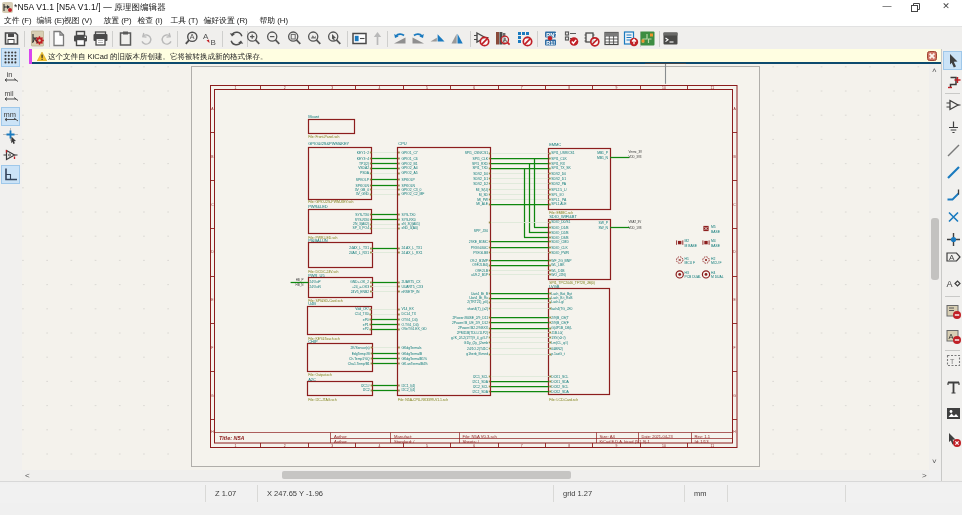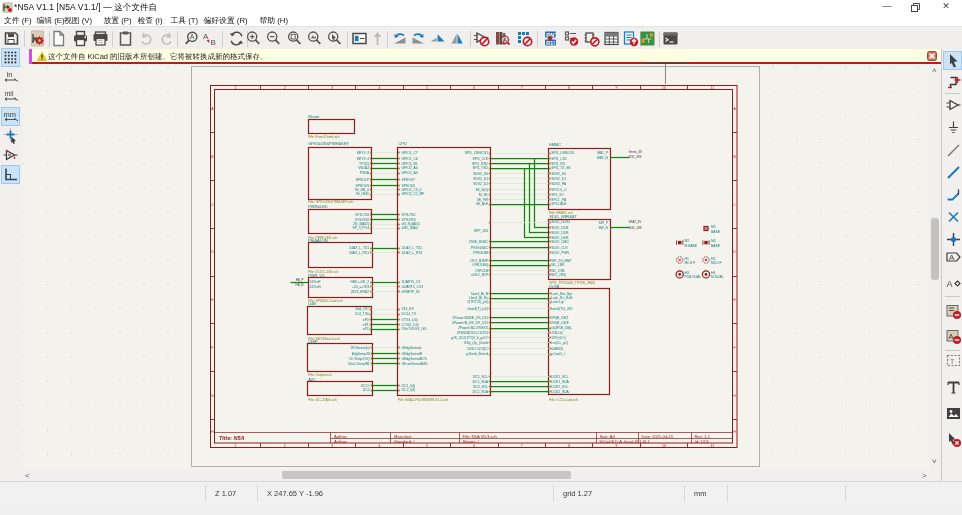--- a/index.html
+++ b/index.html
@@ -7,21 +7,21 @@
 #app{position:absolute;left:0;top:0;width:962px;height:515px}
 .abs{position:absolute}
 #titlebar{left:0;top:0;width:962px;height:14px;background:#ffffff;font-size:8.5px;color:#111}
 #titlebar .ttext{position:absolute;left:14px;top:2px;letter-spacing:0.1px}
 .winbtn{position:absolute;top:0px;width:12px;height:13px;font-size:9px;color:#444;text-align:center;line-height:13px}
 #menubar{left:0;top:14px;width:962px;height:11.5px;background:#ffffff;font-size:7.8px;color:#1a1a1a}
 .mitem{position:absolute;top:1.2px;white-space:nowrap}
 #toolbar{left:0;top:25.5px;width:962px;height:24px;background:#f0efed;border-top:1px solid #e2e2e2}
 .tsep{position:absolute;top:4px;width:1px;height:16px;background:#cfcfcd}
 .ticon{position:absolute;top:3px;width:17px;height:17px}
-#warnbar{left:22px;top:49px;width:919px;height:15px;background:#fffee1;border-bottom:2px solid #b91c1c;font-size:7.5px;color:#222}
+#warnbar{left:22px;top:49px;width:919px;height:15px;background:#fffee1;border-bottom:2px solid #0c4a6e;font-size:7.5px;color:#222}
 #lefttb{left:0;top:49px;width:32px;height:432px;background:#f1f0ee;border-right:3px solid #d946ef}
 #righttb{left:941px;top:49px;width:21px;height:432px;background:#f1f0ee;border-left:1px solid #c9c9c7}
 .selbtn{position:absolute;background:#cbe3f7;border:1px solid #9fc8ea}
 #canvas{left:22px;top:64px;width:907px;height:406px;background:#f4f2ec}
 #vscroll{left:929px;top:64px;width:12px;height:406px;background:#f0efed}
 #vthumb{position:absolute;left:2px;top:154px;width:8px;height:62px;background:#c3c2c0;border-radius:3px}
 #hscroll{left:22px;top:470px;width:907px;height:11px;background:#f0efed}
 #hthumb{position:absolute;left:259.5px;top:1px;width:289px;height:8px;background:#c6c5c3;border-radius:2px}
 .sarr{position:absolute;color:#555;font-size:8px}
 #statusfill{left:0;top:481px;width:962px;height:34px;background:#f0f0f0;border-top:1px solid #d8d8d8}
@@ -31,21 +31,21 @@
 </head>
 <body>
 <div id="app">
   <div id="titlebar" class="abs">
     <svg class="abs" style="left:2px;top:1.5px" width="11" height="11" viewBox="0 0 11 11">
         <rect x="0" y="0" width="11" height="11" rx="2" fill="#d6cdb5"></rect>
         <path d="M2 2 v7 M2 5 h3" stroke="#222" stroke-width="1" fill="none"></path>
         <path d="M5 3 l3 2 -3 2 z" fill="#333"></path>
         <circle cx="8" cy="8" r="2" fill="#c02028"></circle>
       </svg>
-    <span class="ttext">*N5A V1.1 [N5A V1.1/] — 这个文件自</span>
+    <span class="ttext">*N5A V1.1 [N5A V1.1/] — 原理图编辑器</span>
     <span class="winbtn" style="left:881px">—</span>
     <svg class="abs" style="left:911px;top:3px" width="9" height="9" viewBox="0 0 9 9">
         <rect x="0.5" y="2.5" width="6" height="6" fill="#fff" stroke="#444"></rect>
         <path d="M2.5 2.5 V0.5 H8.5 V6.5 H6.5" fill="none" stroke="#444"></path>
       </svg>
     <span class="winbtn" style="left:940px">✕</span>
   </div>
   <div id="menubar" class="abs">
     <span class="mitem" style="left:4px">文件 (F)</span>
     <span class="mitem" style="left:36.5px">编辑 (E)</span>

